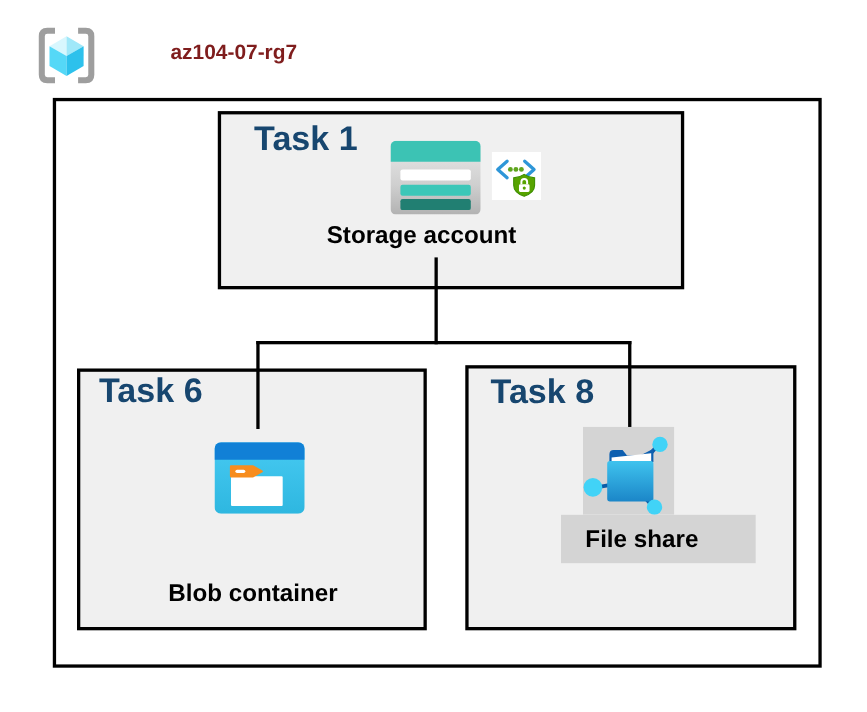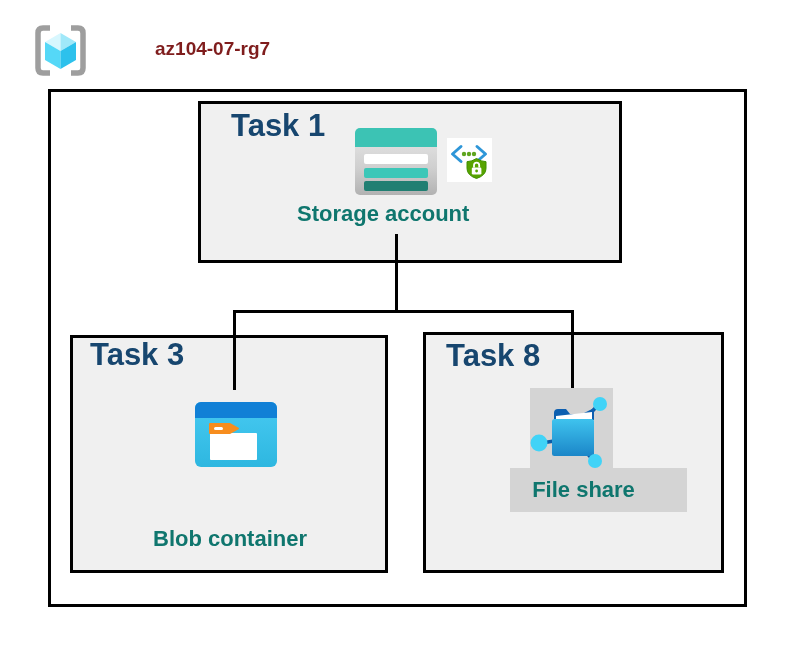--- a/index.html
+++ b/index.html
@@ -47,21 +47,21 @@
     position: absolute;
     font-size: 31px;
     font-weight: bold;
     color: #17466F;
     white-space: nowrap;
   }
   .resource-label {
     position: absolute;
     font-size: 22px;
     font-weight: bold;
-    color: #0f766e;
+    color: #000000;
     white-space: nowrap;
   }
 
   
   .line { position: absolute; background: #000000; z-index: 5; }
   .line-v1 { left: 395px; top: 234px; width: 3px; height: 79px; }
   .line-h  { left: 233px; top: 310px; width: 341px; height: 3px; }
   .line-v2 { left: 233px; top: 310px; width: 3px; height: 80px; }
   .line-v3 { left: 571px; top: 310px; width: 3px; height: 80px; }
 
@@ -136,21 +136,21 @@
   </div>
 
   <div class="resource-label" style="left:297px; top:201px;">Storage account</div>
 
   <div class="line line-v1"></div>
   <div class="line line-h"></div>
   <div class="line line-v2"></div>
   <div class="line line-v3"></div>
 
   <div class="task-box task2-box"></div>
-  <div class="task-label" style="left:90px; top:337px;">Task 3</div>
+  <div class="task-label" style="left:90px; top:337px;">Task 6</div>
 
   <div class="abs" style="left:195px; top:402px; z-index:6;">
     <svg width="82" height="65" viewBox="0 0 82 65">
       <defs>
         <linearGradient id="blobBody" x1="0" y1="0" x2="0" y2="1">
           <stop offset="0" stop-color="#47CAF2"></stop>
           <stop offset="1" stop-color="#2EB7E0"></stop>
         </linearGradient>
       </defs>
       <rect x="0" y="0" width="82" height="65" rx="6" fill="url(#blobBody)"></rect>

